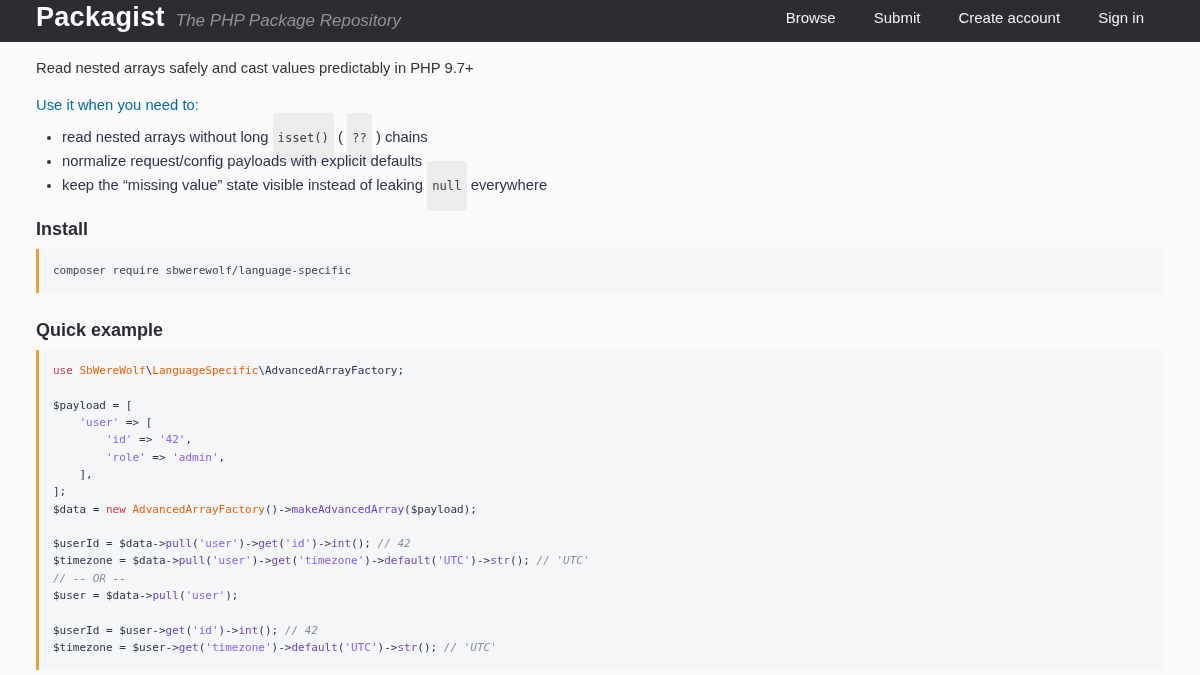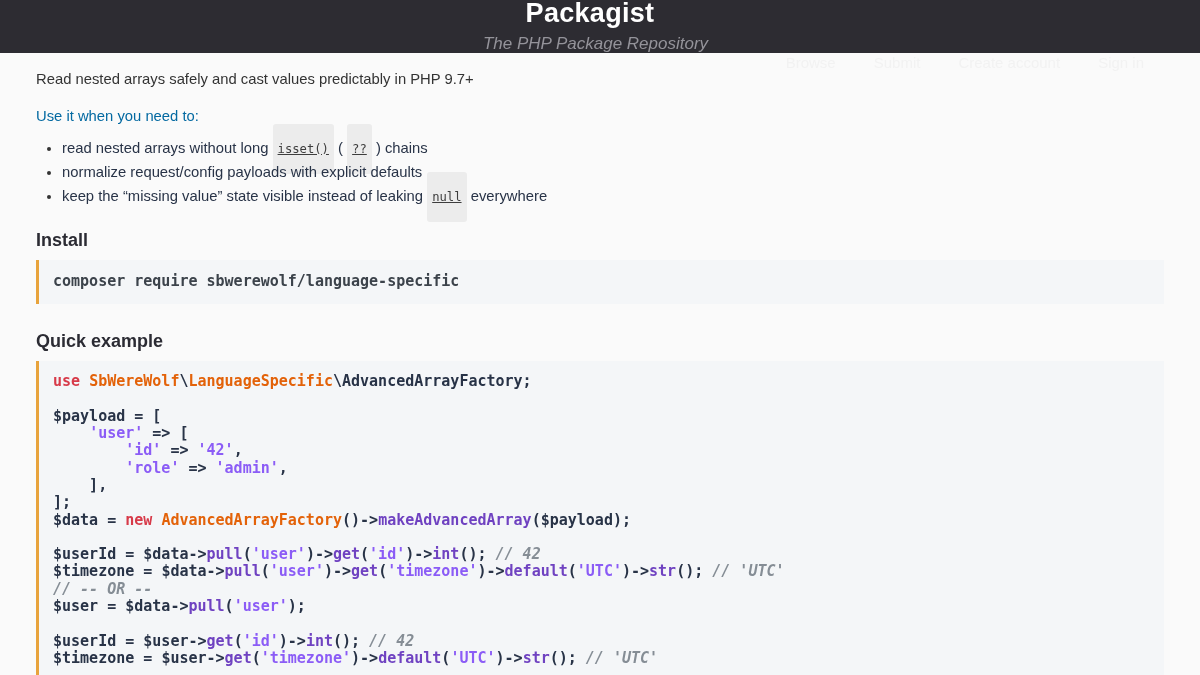--- a/index.html
+++ b/index.html
@@ -5,24 +5,23 @@
   * { box-sizing: border-box; }
   html,body { margin:0; padding:0; }
   body {
     width:1200px; height:675px; overflow:hidden;
     background:#fafafa; color:#333;
     font-family:"Liberation Sans", sans-serif;
   }
 
   
   .site-header {
-    height:53px; background:#2d2c32;
+    height:42px; background:#2d2c32;
     display:flex; align-items:center;
     padding:0 56px 8px 36px;
-    flex-direction:column;
   }
   .brand {
     color:#ffffff; font-size:27px; font-weight:bold;
     letter-spacing:0.3px; text-decoration:none; line-height:1;
   }
   .tagline {
     color:#94939a; font-style:italic; font-size:17px;
     margin-left:11px; margin-top:7px;
   }
   .main-nav { margin-left:auto; display:flex; gap:38px; align-items:center; }
@@ -36,37 +35,37 @@
   .use-when-p { margin:17px 0 0; font-size:14.8px; line-height:20px; color:#0369a1; }
 
   ul.feature-list { margin:11px 0 0; padding-left:26px; }
   ul.feature-list li {
     font-size:14.8px; line-height:23.3px; color:#333;
   }
 
   .inline-code {
     font-family:"DejaVu Sans Mono", monospace;
     font-size:12.2px; background:#ececec; color:#3d3d3d;
-    padding:18px 5px; border-radius:3px;text-decoration:underline;
+    padding:18px 5px; border-radius:3px;
   }
 
   h2.section-heading {
     font-size:18px; font-weight:700; color:#2b2b33;
     margin:21px 0 0; line-height:21px;
   }
   h2.section-heading.quick { margin-top:27px; }
 
   pre.codeblock {
     margin:9px 0 0;
     background:#f4f6f8;
     border-left:3px solid #e8a33c;
     padding:13.5px 16px 13.5px 14px;
     font-family:"DejaVu Sans Mono", monospace;
-    font-size:15px; line-height:17.3px;
-    color:#3c434b; white-space:pre; overflow:hidden;font-weight:bold;
+    font-size:11px; line-height:17.3px;
+    color:#3c434b; white-space:pre; overflow:hidden;
   }
   pre.codeblock.example { padding-top:12px; color:#283347; }
   .code-line { min-height:17.3px; }
 
   
   .tok-p  { color:#283347; }
   .tok-k  { color:#d73a49; }
   .tok-ns { color:#e36209;margin-top:36px; }
   .tok-fn { color:#6f42c1; }
   .tok-v  { color:#283347; }

